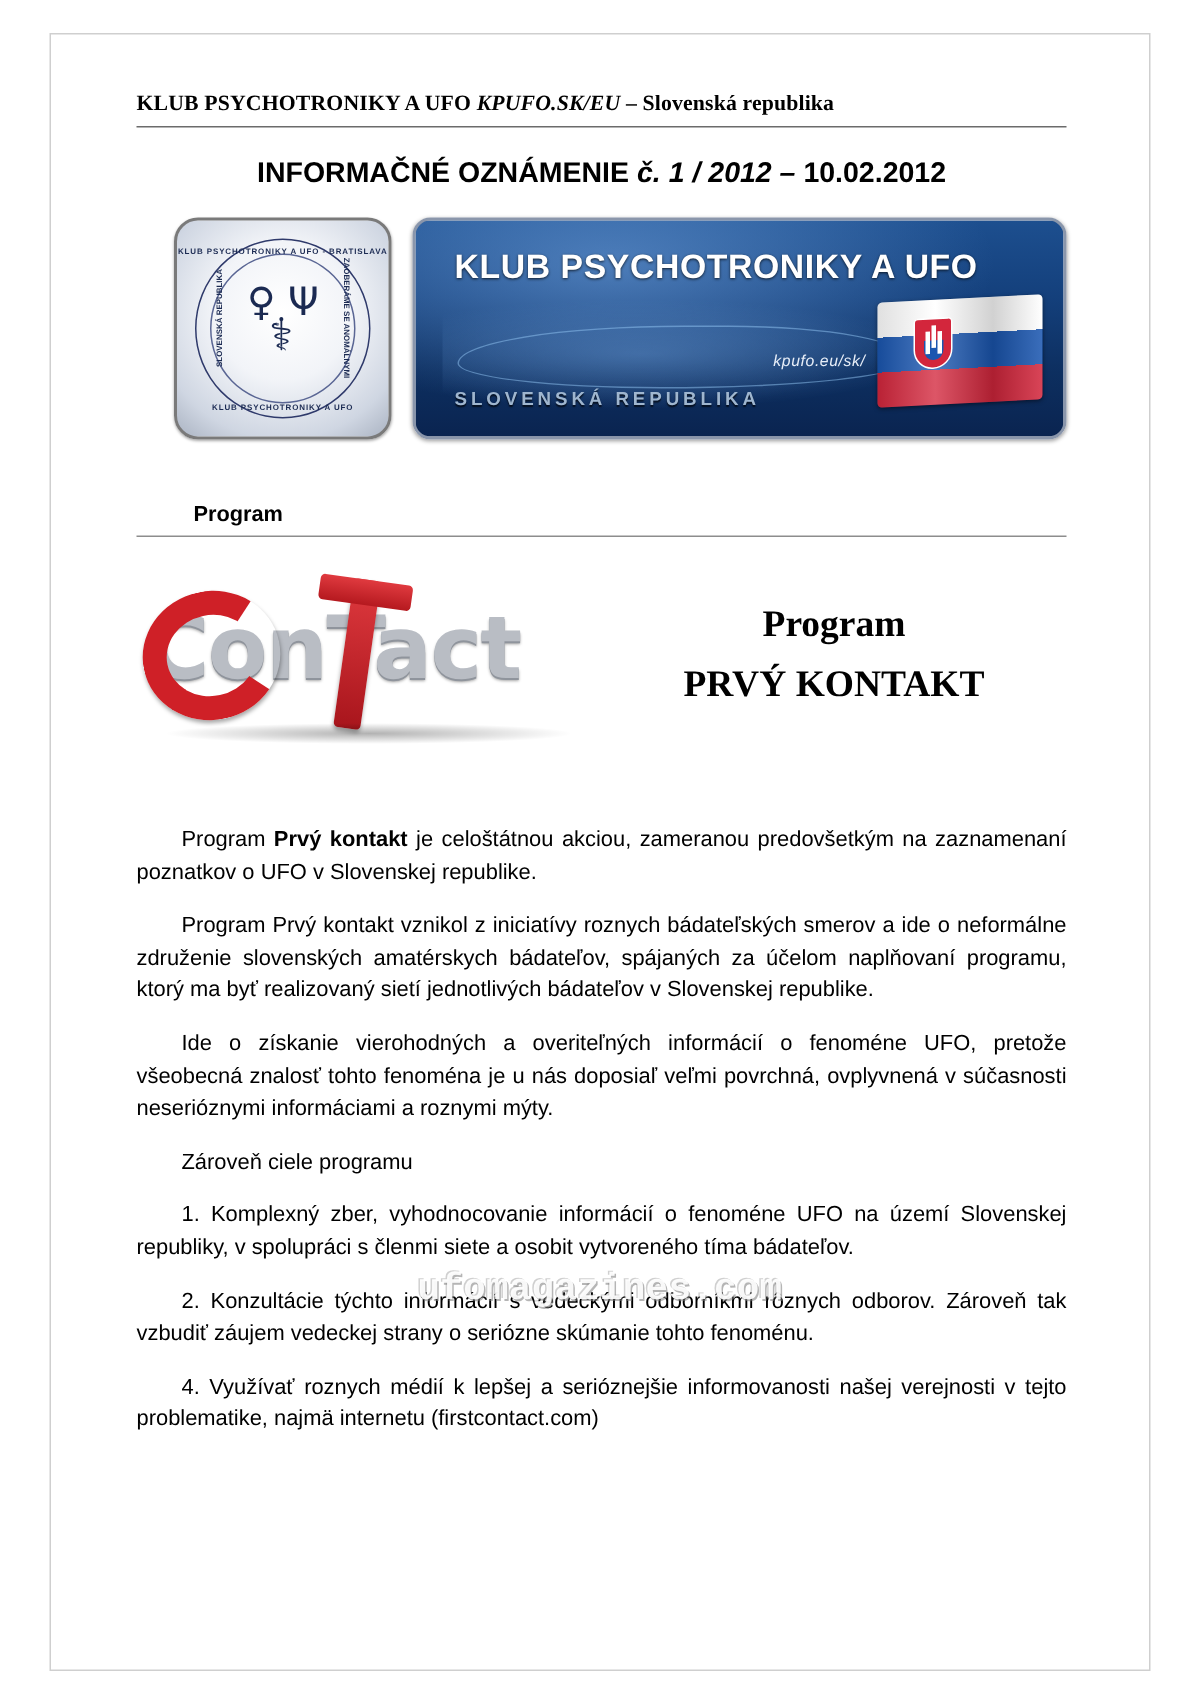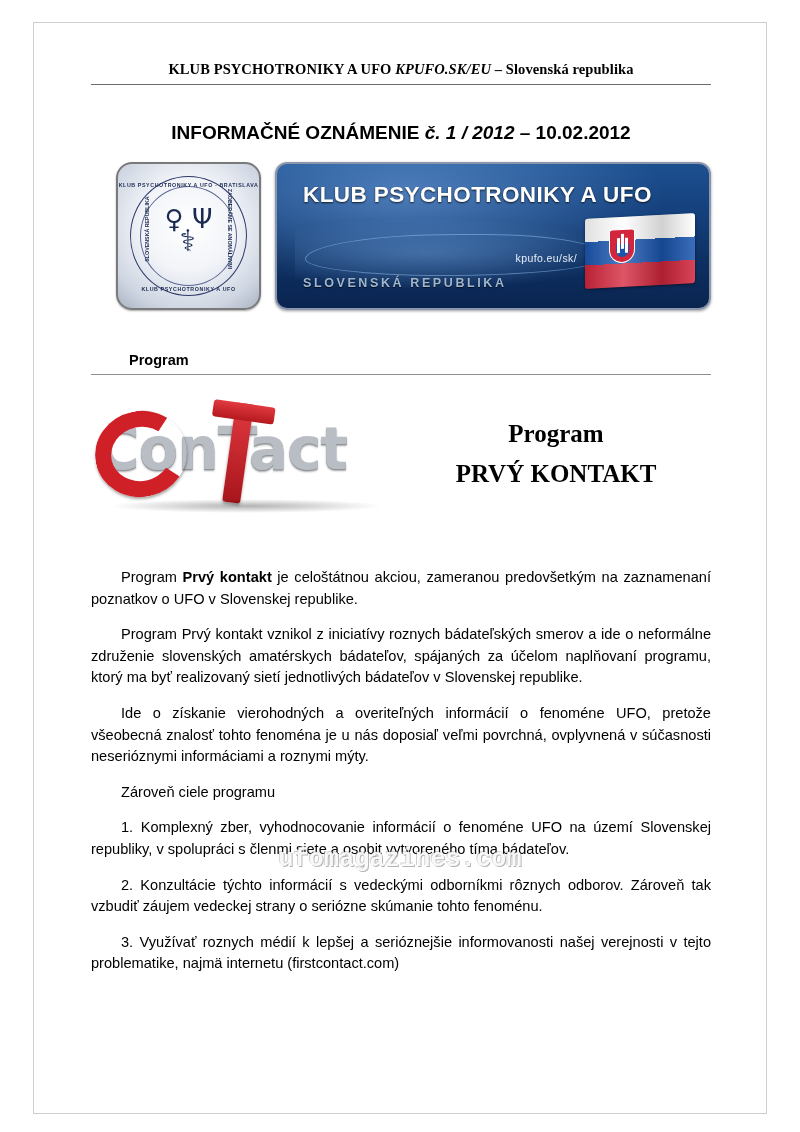--- a/index.html
+++ b/index.html
@@ -27,35 +27,34 @@
   }
   .inner {
     position: absolute;
     left: 57px;
     top: 38px;
     width: 620px;
   }
 
   
   .doc-header {
-    text-align: center;
     font-family: "Liberation Serif", serif;
     font-weight: bold;
     font-size: 14.5px;
     color: #000;
     padding-bottom: 6px;
     border-bottom: 1px solid #6b6b6b;
     letter-spacing: .1px;
   }
   .doc-header .ital { font-style: italic; }
   .doc-header .thin { font-weight: bold; }
 
   .notice {
     text-align: center;
-    margin-top: 37px;
+    margin-top: 20px;
     font-size: 19px;
     font-weight: bold;
     color: #000;
   }
   .notice .it { font-style: italic; }
   .notice .reg { font-weight: bold; font-style: normal; }
 
   
   .banner-row {
     margin-top: 18px;
@@ -178,20 +177,21 @@
     letter-spacing: 2.6px;
     color: #9fb6cf;
     text-shadow: 0 1px 1px rgba(0,0,0,.7);
   }
   .banner .url {
     position: absolute;
     right: 132px; bottom: 44px;
     font-size: 10.5px;
     color: #e7eef8;
     letter-spacing: .4px;
+    font-style: italic;
   }
   .flag {
     position: absolute;
     right: 14px; top: 52px;
     width: 110px; height: 70px;
     border-radius: 3px;
     overflow: hidden;
     box-shadow: 0 1px 3px rgba(0,0,0,.5);
     background: linear-gradient(180deg,#ffffff 0 33.3%, #1a56b0 33.3% 66.6%, #d3263c 66.6% 100%);
     transform: skewY(-3deg);
@@ -399,20 +399,20 @@
         </div>
       </div>
 
       <div class="body-text">
         <p><span>Program </span><b>Prvý kontakt</b><span> je celoštátnou akciou, zameranou predovšetkým na zaznamenaní poznatkov o UFO v Slovenskej republike.</span></p>
         <p>Program Prvý kontakt vznikol z iniciatívy roznych bádateľských smerov a ide o neformálne združenie slovenských amatérskych bádateľov, spájaných za účelom naplňovaní programu, ktorý ma byť realizovaný sietí jednotlivých bádateľov v Slovenskej republike.</p>
         <p>Ide o získanie vierohodných a overiteľných informácií o fenoméne UFO, pretože všeobecná znalosť tohto fenoména je u nás doposiaľ veľmi povrchná, ovplyvnená v súčasnosti neserióznymi informáciami a roznymi mýty.</p>
         <p>Zároveň ciele programu</p>
         <p>1. Komplexný zber, vyhodnocovanie informácií o fenoméne UFO na území Slovenskej republiky, v spolupráci s členmi siete a osobit vytvoreného tíma bádateľov.</p>
         <p>2. Konzultácie týchto informácií s vedeckými odborníkmi rôznych odborov. Zároveň tak vzbudiť záujem vedeckej strany o seriózne skúmanie tohto fenoménu.</p>
-        <p>3. Využívať roznych médií k lepšej a serióznejšie informovanosti našej verejnosti v tejto problematike, najmä internetu (firstcontact.com)</p>
+        <p>4. Využívať roznych médií k lepšej a serióznejšie informovanosti našej verejnosti v tejto problematike, najmä internetu (firstcontact.com)</p>
       </div>
 
     </div>
 
     <div class="watermark">ufomagazines.com</div>
   </div>
 </div>
 
 </body></html>

